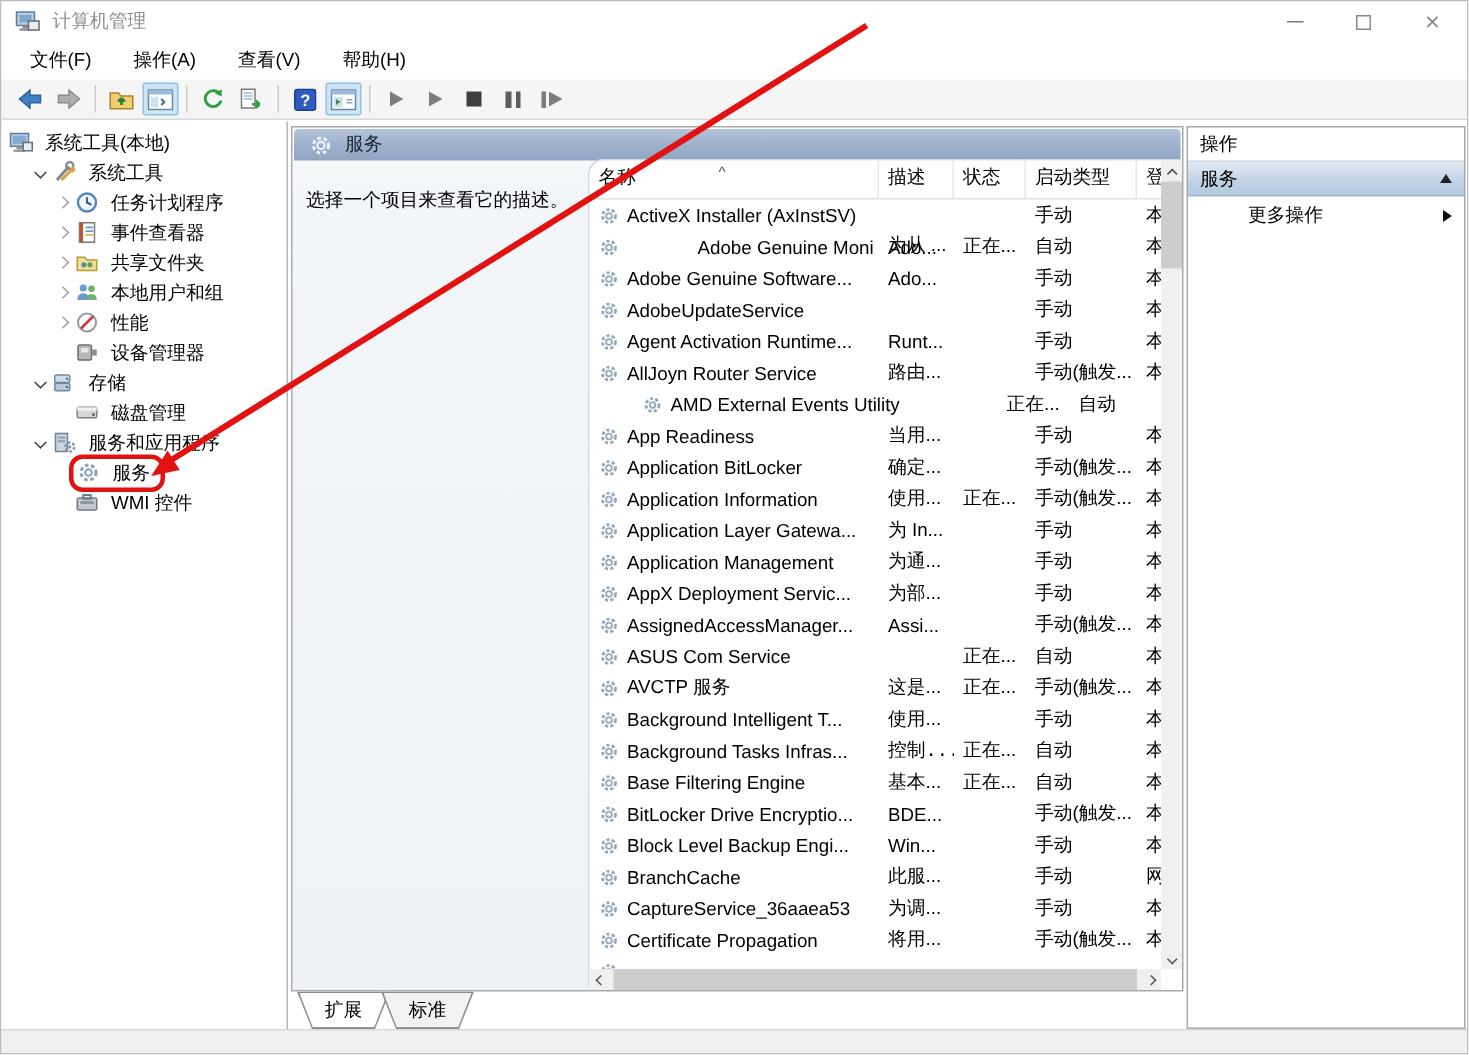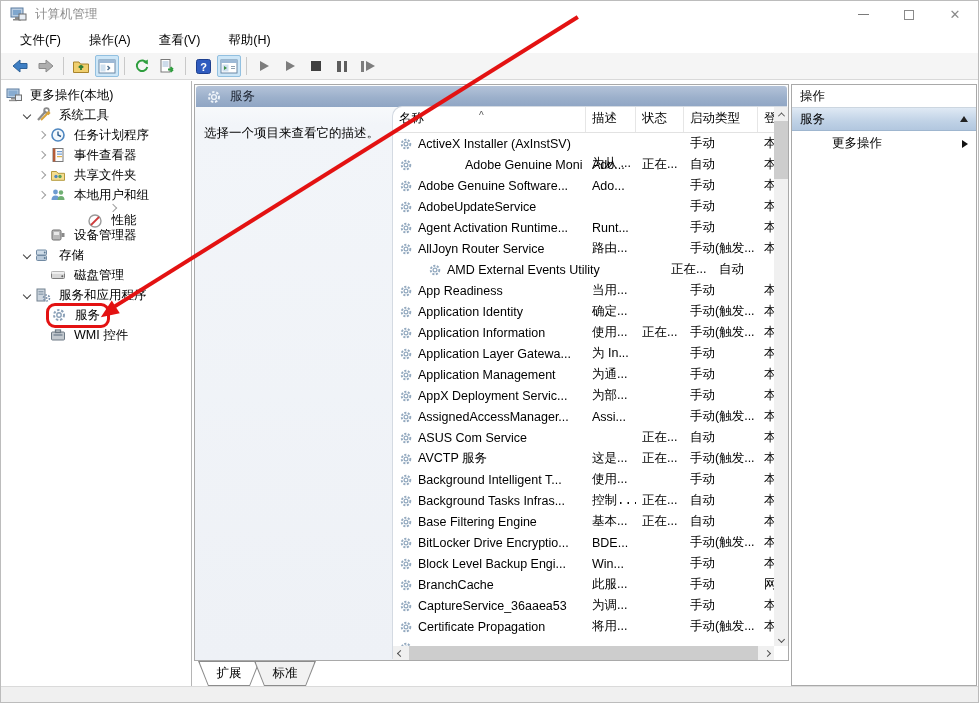--- a/index.html
+++ b/index.html
@@ -239,21 +239,21 @@
           <span style="display: flex; align-items: center;">
             <span class="tree-ico">
               <svg width="16" height="16" viewBox="0 0 16 16">
                 <rect x="1" y="2" width="12" height="8.5" fill="#bcd0e4" stroke="#5d7da0"></rect>
                 <rect x="2.5" y="3.5" width="9" height="5.5" fill="#86abd1"></rect>
                 <rect x="5" y="10.5" width="4" height="2" fill="#909090"></rect>
                 <rect x="3" y="12.8" width="8" height="1.4" fill="#909090"></rect>
                 <rect x="9.5" y="8" width="6" height="5.5" fill="#e9eff6" stroke="#707070"></rect>
               </svg>
             </span>
-            <span class="tree-label">更多操作(本地)</span>
+            <span class="tree-label">系统工具(本地)</span>
           </span>
         </div>
         <div class="tree-row" style="padding-left: 19px;">
           <span class="chev-slot">
             <span class="chev expanded"></span>
           </span>
           <span style="display: flex; align-items: center;">
             <span class="tree-ico">
               <svg width="16" height="16" viewBox="0 0 16 16">
                 <path d="M3 13 L11 4" stroke="#8a8a8a" stroke-width="2.2"></path>
@@ -320,21 +320,21 @@
               <svg width="16" height="16" viewBox="0 0 16 16">
                 <circle cx="5.5" cy="5" r="2.4" fill="#6d9bd1"></circle>
                 <path d="M1.5 13 q0-4.5 4-4.5 t4 4.5 z" fill="#6d9bd1"></path>
                 <circle cx="11" cy="5.5" r="2.2" fill="#6fae72"></circle>
                 <path d="M7.5 13 q0-4 3.5-4 t3.5 4 z" fill="#6fae72"></path>
               </svg>
             </span>
             <span class="tree-label">本地用户和组</span>
           </span>
         </div>
-        <div class="tree-row" style="padding-left: 34px; flex-direction: column;">
+        <div class="tree-row" style="padding-left: 34px;">
           <span class="chev-slot">
             <span class="chev collapsed"></span>
           </span>
           <span style="display: flex; align-items: center;">
             <span class="tree-ico">
               <svg width="16" height="16" viewBox="0 0 16 16">
                 <circle cx="8" cy="8" r="6" fill="#fff" stroke="#9a9a9a" stroke-width="1.4"></circle>
                 <line x1="4" y1="12" x2="12" y2="4" stroke="#cf3b3b" stroke-width="1.8"></line>
               </svg>
             </span>
@@ -579,21 +579,21 @@
             <div class="cell" style="width: 16px;">本</div>
           </div>
           <div class="svc-row">
             <div class="cell name" style="width: 193px;">
               <span style="display: flex;">
                 <svg class="gear" viewBox="0 0 14 14" width="14" height="14">
                   <circle cx="7" cy="7" r="4.3" fill="none" stroke="#93a9bf" stroke-width="1.9" stroke-dasharray="2.1 1.5"></circle>
                   <circle cx="7" cy="7" r="1.9" fill="none" stroke="#93a9bf" stroke-width="1.2"></circle>
                 </svg>
               </span>
-              <span style="overflow: hidden;">Application Identity</span>
+              <span style="overflow: hidden;">Application BitLocker</span>
             </div>
             <div class="cell" style="width: 50px;">确定...</div>
             <div class="cell" style="width: 48px;"></div>
             <div class="cell" style="width: 74px;">手动(触发...</div>
             <div class="cell" style="width: 16px;">本</div>
           </div>
           <div class="svc-row">
             <div class="cell name" style="width: 193px;">
               <span style="display: flex;">
                 <svg class="gear" viewBox="0 0 14 14" width="14" height="14">

